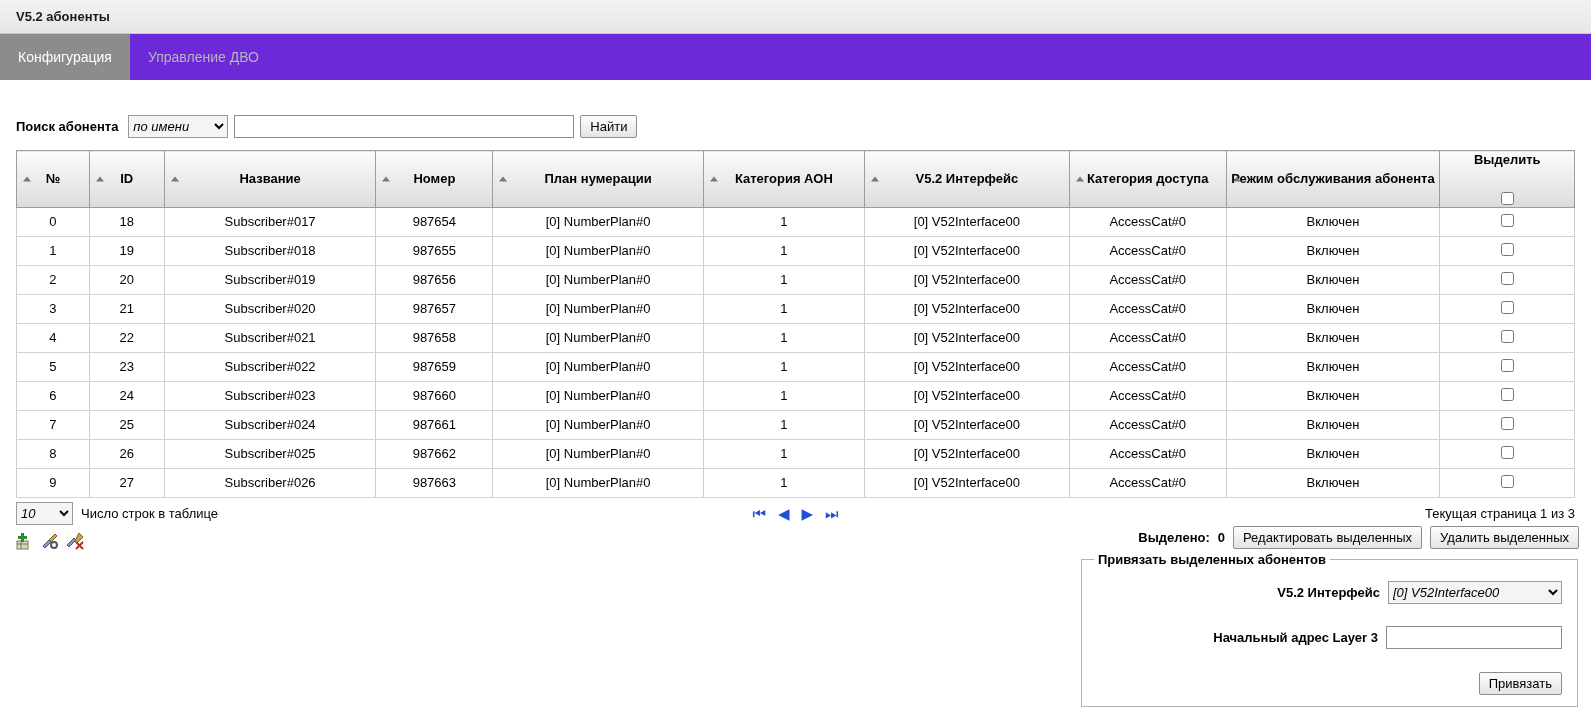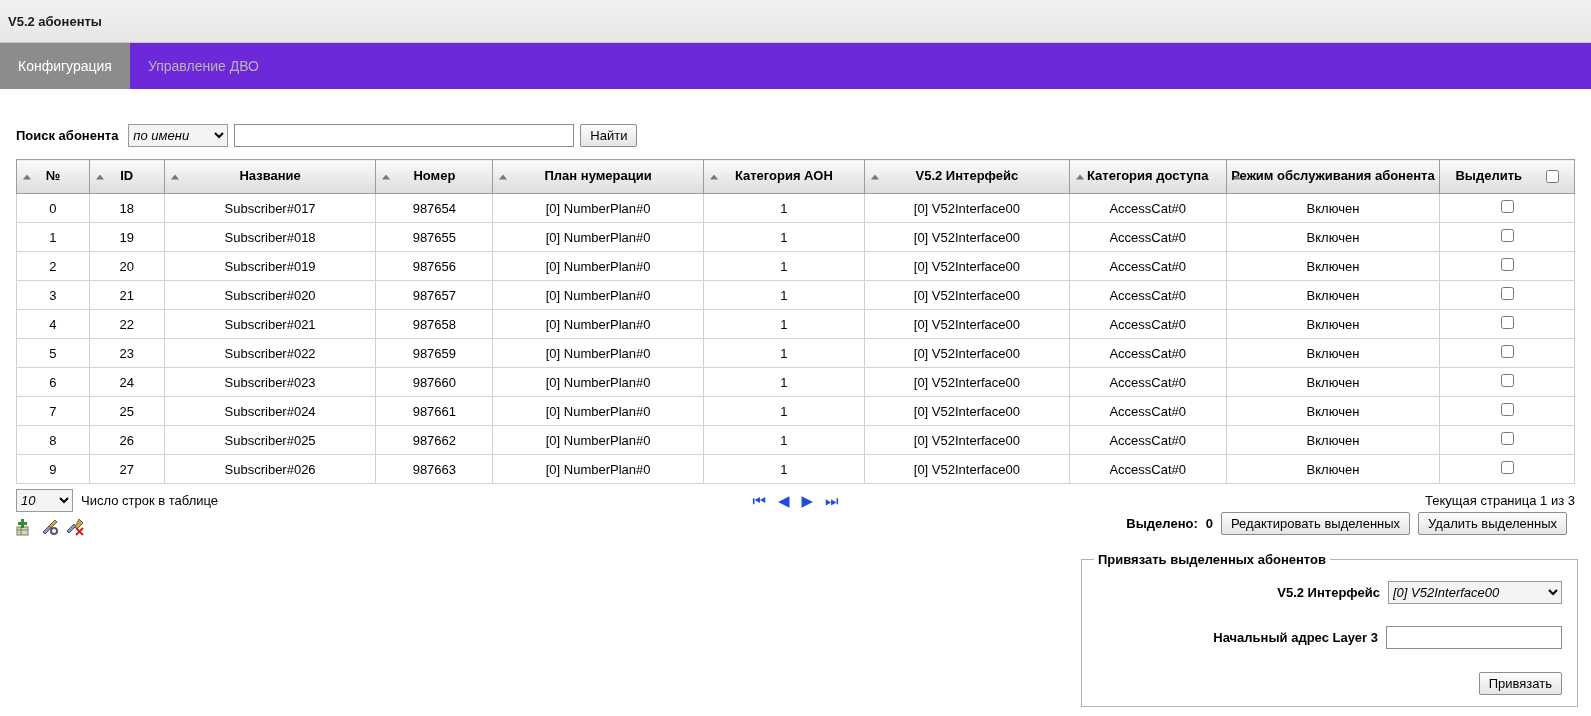--- a/index.html
+++ b/index.html
@@ -10,26 +10,26 @@
     height: 716px;
     background: #ffffff;
     font-family: "Liberation Sans", sans-serif;
     font-size: 13px;
     color: #000000;
     overflow: hidden;
   }
 
   
   .titlebar {
-    height: 43px;
+    height: 34px;
     background: linear-gradient(to bottom, #f2f2f2, #e6e6e6);
     border-bottom: 1px solid #c8c8c8;
     display: flex;
     align-items: center;
-    padding-left: 8px;
+    padding-left: 16px;
     font-weight: bold;
     font-size: 13px;
     color: #1b1b1b;
   }
 
   
   .tabbar {
     height: 46px;
     background: #6d28d9;
     display: flex;
@@ -128,21 +128,21 @@
     font-size: 13px;
     background: #ffffff;
     padding: 0 3px;
     overflow: hidden;
     white-space: nowrap;
   }
   input[type=checkbox].cb {
     width: 13px; height: 13px; margin: 0;
   }
   .cb-cell { text-align: right; padding-right: 10px; }
-  .th-select-wrap { display: flex; align-items: center; justify-content: center; gap: 24px; }
+  .th-select-wrap { display: flex; align-items: center; justify-content: center; gap: 24px; flex-direction: column; }
 
   
   .belowtable {
     display: flex;
     align-items: center;
     padding: 6px 16px 0 16px;
     position: relative;
     height: 26px;
   }
   #rows-select { width: 57px; }
@@ -168,21 +168,21 @@
     align-items: center;
     padding: 6px 16px 0 16px;
     gap: 7px;
     position: relative;
     height: 28px;
   }
   .toolicon { width: 18px; height: 18px; cursor: default; }
 
   .selrow {
     position: absolute;
-    right: 24px;
+    right: 12px;
     top: 2px;
     display: flex;
     align-items: center;
     gap: 8px;
   }
   .selrow .sel-label { font-weight: bold; font-size: 13px; }
 
   
   fieldset.bindbox {
     position: absolute;

